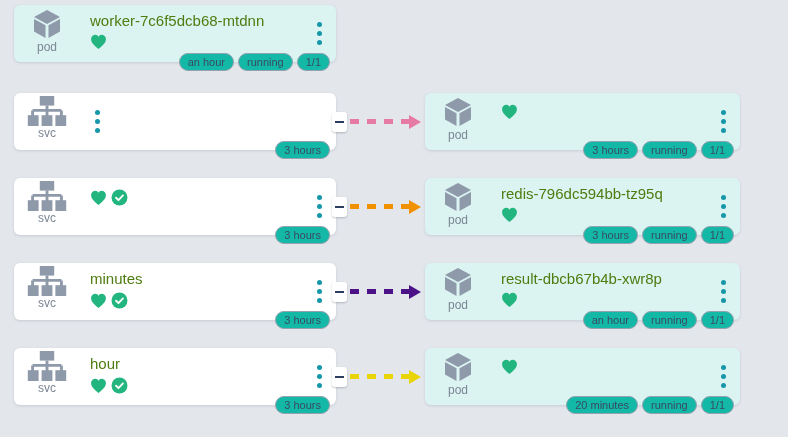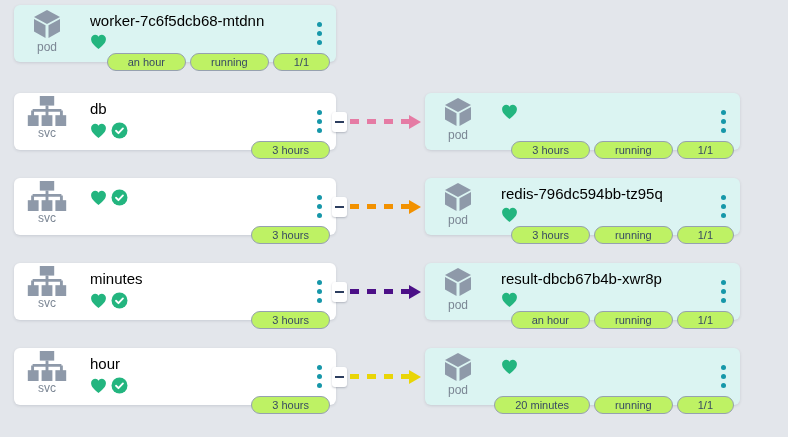--- a/index.html
+++ b/index.html
@@ -11,26 +11,26 @@
   .r2{top:178px;}
   .r3{top:263px;}
   .r4{top:348px;}
   .card{position:relative;height:57px;border-radius:6px;box-shadow:0 1px 3px rgba(60,70,90,.16);display:flex;}
   .svc-card{width:322px;background:#ffffff;}
   .pod-card{width:315px;background:#dbf4f2;}
   .pod-card.wide{width:322px;}
   .icon-col{width:66px;display:flex;flex-direction:column;align-items:center;justify-content:flex-start;padding-top:3px;flex:none;}
   .kind{font-size:12px;color:#7b8694;line-height:13px;margin-top:1px;}
   .body{flex:1;padding:7px 0 0 10px;min-width:0;}
-  .title{font-size:15px;color:#000000;line-height:18px;white-space:nowrap;overflow:hidden;}
+  .title{font-size:15px;color:#4d7c0f;line-height:18px;white-space:nowrap;overflow:hidden;}
   .status{margin-top:4px;display:flex;gap:4px;align-items:center;}
   .kebab{width:34px;flex:none;display:flex;flex-direction:column;align-items:center;justify-content:center;gap:4px;cursor:pointer;}
   .kebab i{width:5px;height:5px;border-radius:50%;background:#1697a9;}
   .badges{position:absolute;right:6px;bottom:-9px;display:flex;gap:4px;z-index:3;}
-  .badge{background:#bef264;border:1px solid #96a1af;border-radius:9px;padding:1px 20px;font-size:11px;color:#384a63;line-height:14px;white-space:nowrap;}
+  .badge{background:#14b8a6;border:1px solid #96a1af;border-radius:9px;padding:1px 8px;font-size:11px;color:#384a63;line-height:14px;white-space:nowrap;}
   .edge{flex:1;height:57px;display:flex;align-items:center;position:relative;min-width:0;}
   .edge-handle{width:15px;height:20px;background:#ffffff;border-radius:3px;box-shadow:0 1px 2px rgba(60,70,90,.3);display:flex;align-items:center;justify-content:center;margin-left:-4px;z-index:2;flex:none;cursor:pointer;}
   .edge-minus{width:9px;height:2px;background:#2c3e5f;display:block;}
   .edge-line{flex:1;height:5px;margin-left:3px;background:repeating-linear-gradient(90deg,var(--edge-color) 0 9px,transparent 9px 17px);}
   .edge-arrow{width:0;height:0;border-top:7px solid transparent;border-bottom:7px solid transparent;border-left:12px solid var(--edge-color);margin-right:4px;flex:none;}
   svg{display:block;}
 </style>
 </head>
 <body>
 
@@ -90,31 +90,20 @@
   </div>
 
   <div class="row r1" style="right:48px;">
     <div class="card svc-card">
       <div class="icon-col">
         <svg width="42" height="30" viewBox="0 0 32 25">
             <use href="#tree"></use>
           </svg>
         <span class="kind">svc</span>
       </div>
-      <div class="body">
-        <div class="title">db</div>
-        <div class="status">
-          <svg width="17" height="16" viewBox="0 0 32 30">
-              <use href="#heart"></use>
-            </svg>
-          <svg width="17" height="17" viewBox="0 0 32 32">
-              <use href="#checkcircle"></use>
-            </svg>
-        </div>
-      </div>
       <div class="kebab">
           <i></i>
           <i></i>
           <i></i>
         </div>
       <div class="badges">
         <span class="badge">3 hours</span>
       </div>
     </div>
     <div class="edge" style="--edge-color: #e57ba4;">

